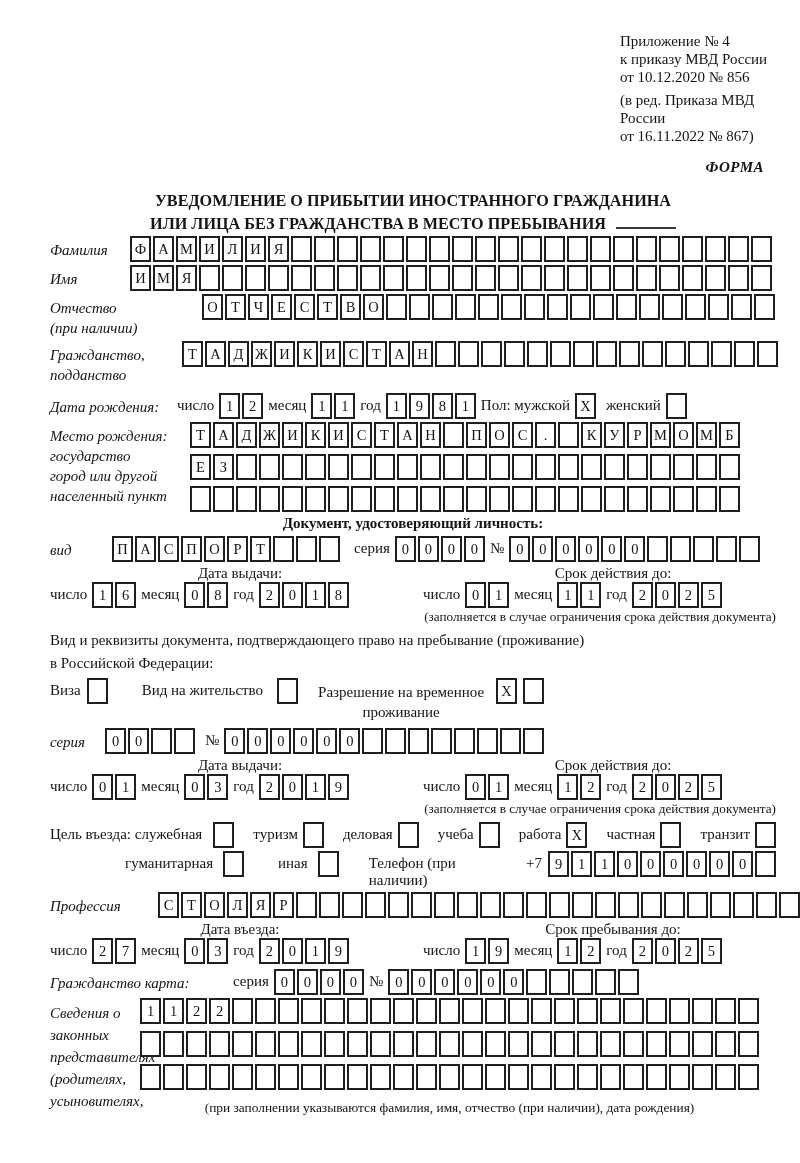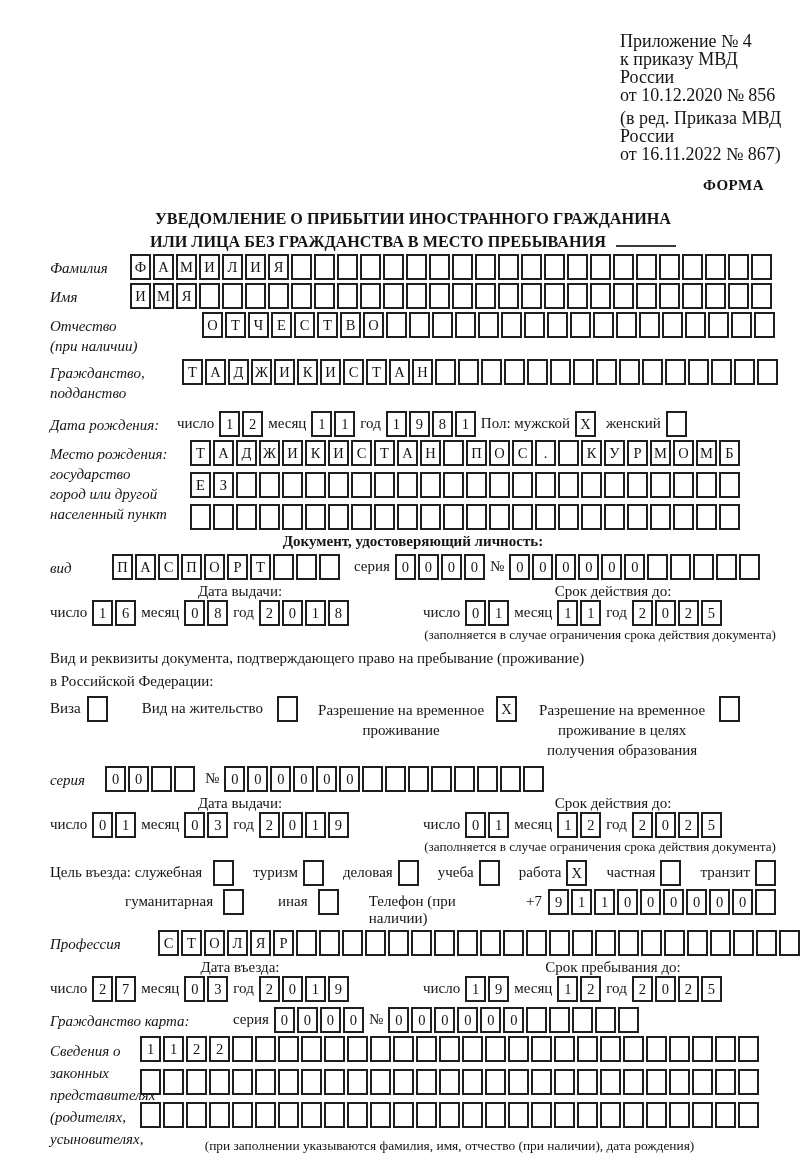--- a/index.html
+++ b/index.html
@@ -4,23 +4,23 @@
 <style>
   * { margin:0; padding:0; box-sizing:border-box; }
   html,body { background:#e8e8e8; }
   .page {
     width:800px; height:1163px; background:#ffffff; color:#141414;
     font-family:"Liberation Serif", serif; font-size:15px;
     padding:32px 24px 16px 50px; position:relative; overflow:hidden;
     margin:0 auto;
   }
   
-  .appendix { margin-left:570px; width:175px; font-size:18px; line-height:18px; }
+  .appendix { margin-left:570px; width:175px; font-size:15px; line-height:18px; }
   .appendix .gap-top { margin-top:5px; }
-  .form-word { text-align:right; font-weight:bold; font-size:15px; margin:14px 12px 0 0; letter-spacing:.5px; }
+  .form-word { text-align:right; font-weight:bold; font-size:15px; margin:14px 12px 0 0; letter-spacing:.5px;font-style:italic; }
   
   .title { text-align:center; font-weight:bold; font-size:16.2px; line-height:23px; margin-top:14px; }
   .blank-line { display:inline-block; width:60px; border-bottom:2.5px solid #3a3a3a; height:14px; margin-left:10px; }
   .section-heading { font-weight:bold; font-size:15.4px; margin-top:22px; margin-bottom:14px; letter-spacing:.1px; }
   
   .frow { display:flex; align-items:flex-start; margin-bottom:3px; }
   .lbl { padding-top:4px; line-height:20px; flex:0 0 auto;font-style:italic; }
   .cells { display:flex; gap:2px; flex:0 0 auto; }
   .cell {
     width:21px; height:26px; border:2px solid #1f1f1f; background:#fff;
@@ -427,21 +427,20 @@
         <span class="cell"></span>
       </span>
     <span class="opt-text ml18">Вид на жительство</span>
     <span class="cells ml14">
         <span class="cell"></span>
       </span>
     <span class="opt-center wrap175 ml14">Разрешение на временное проживание</span>
     <span class="cells ml6">
         <span class="cell">X</span>
       </span>
-    <span class="opt-center wrap185 ml14">Разрешение на временное проживание в целях получения образования</span>
     <span class="cells ml6">
         <span class="cell"></span>
       </span>
   </div>
 
   <div class="frow">
     <span class="lbl" style="width:55px">серия</span>
     <span class="cells">
         <span class="cell">0</span>
         <span class="cell">0</span>

